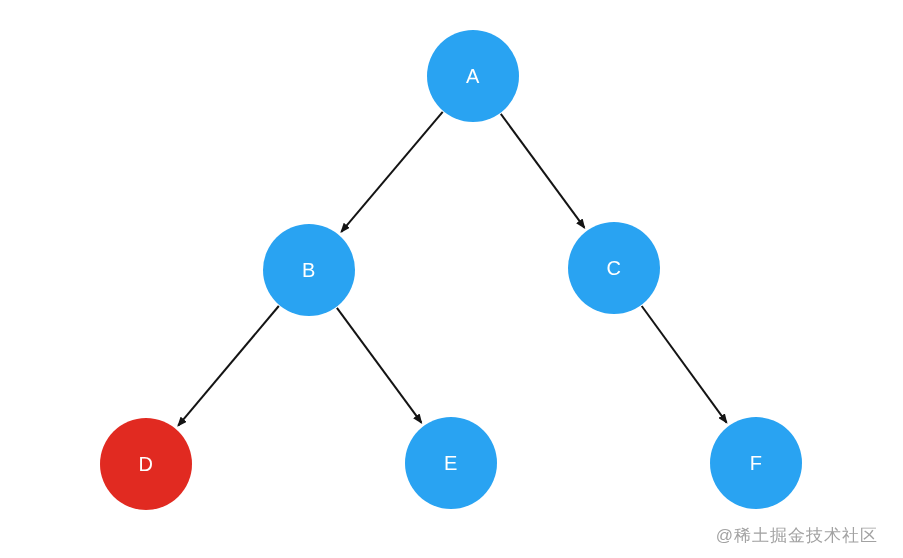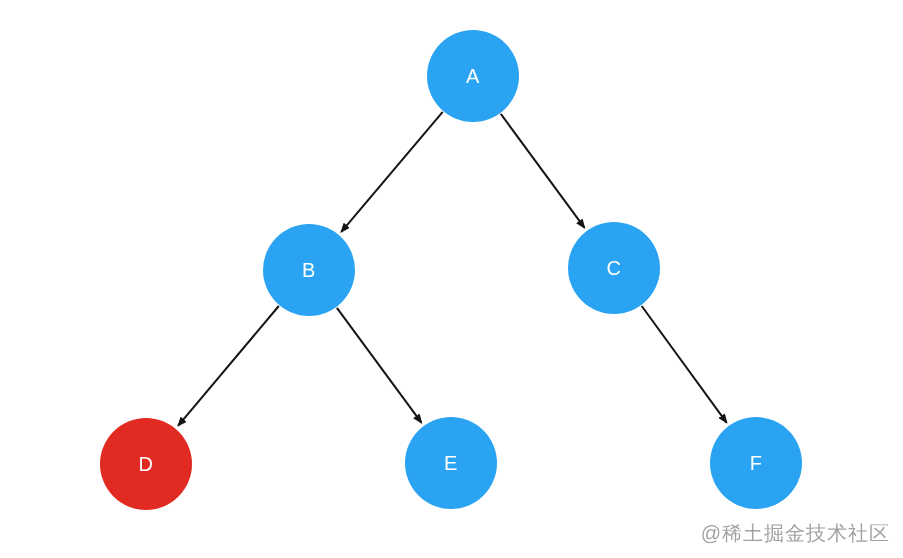--- a/index.html
+++ b/index.html
@@ -29,23 +29,23 @@
     align-items: center;
     justify-content: center;
     color: #ffffff;
     font-size: 20px;
     font-weight: 400;
     letter-spacing: 0.5px;
     user-select: none;
   }
   .watermark {
     position: absolute;
-    right: 13px;
+    right: 25px;
     bottom: 11px;
-    font-size: 20px;
+    font-size: 17px;
     color: #a2a2a2;
     letter-spacing: 1px;
   }
 </style>
 </head>
 <body>
 
 <div class="canvas">
   <svg class="edges-layer" viewBox="0 0 903 558" xmlns="http://www.w3.org/2000/svg">
     <defs>

